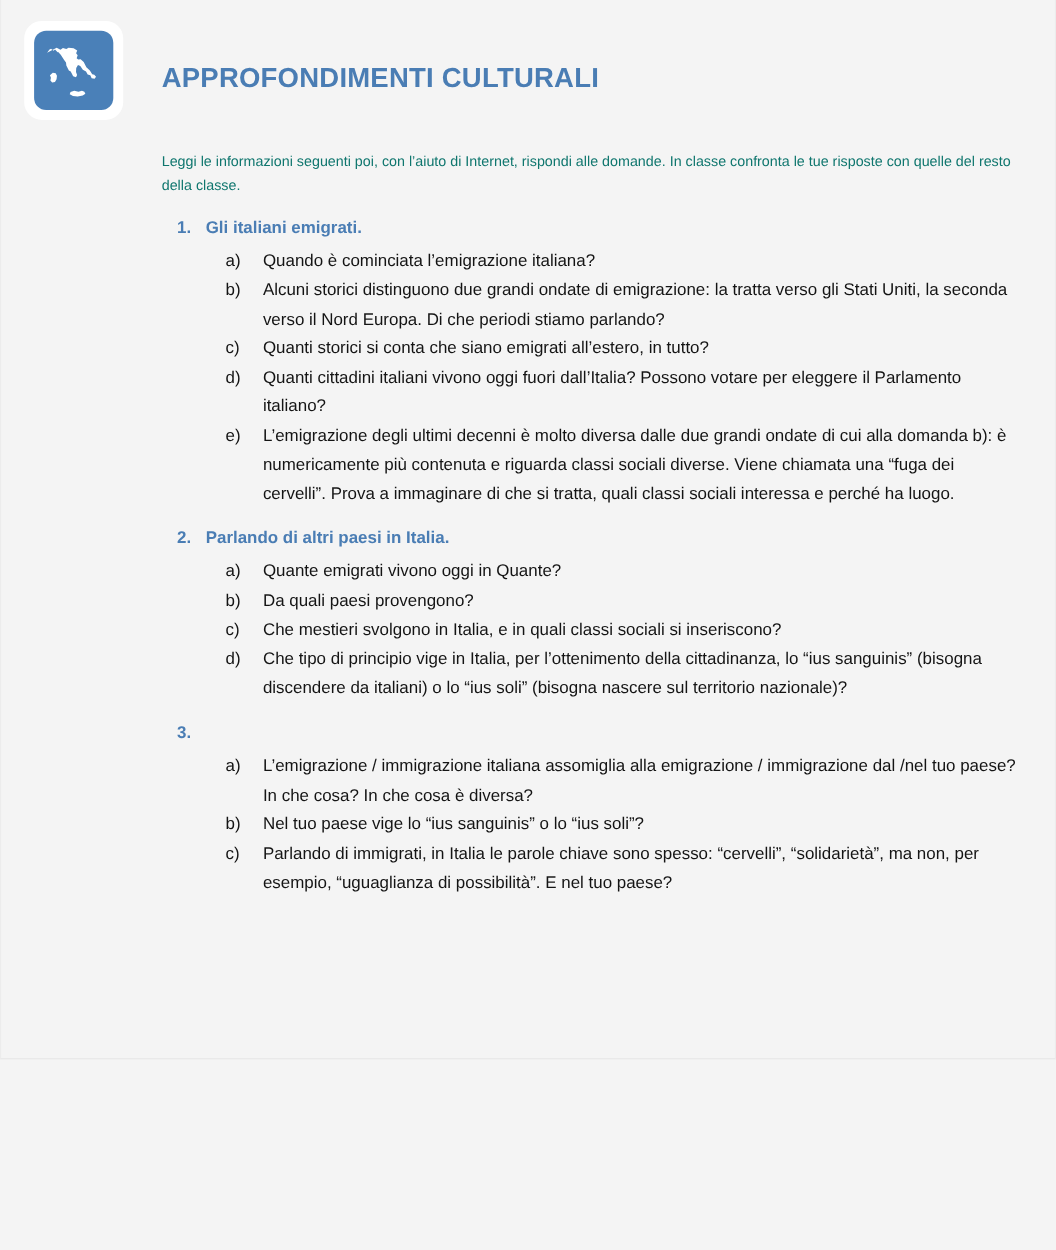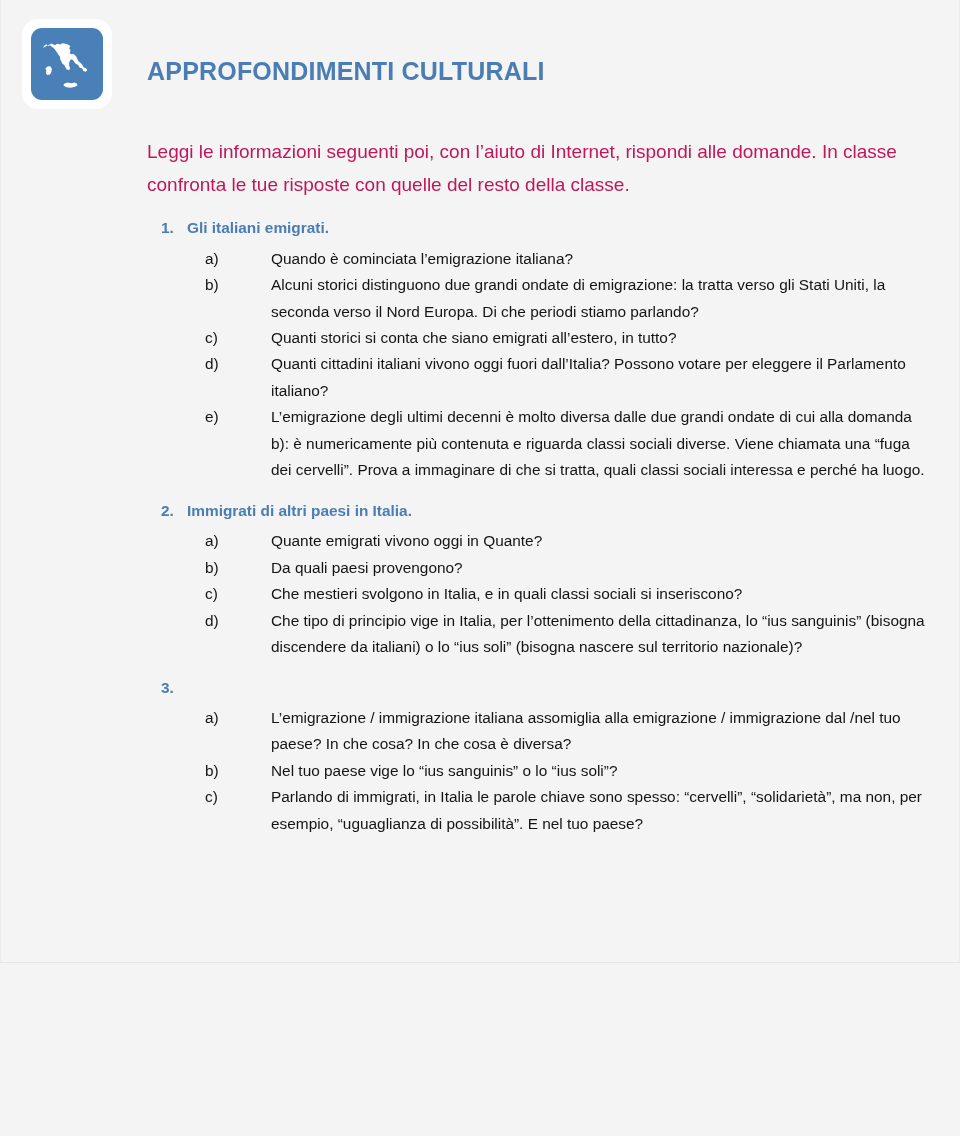--- a/index.html
+++ b/index.html
@@ -85,23 +85,23 @@
   }
   .activity-title .bold { font-weight: bold; color: #111; }
 
   
   .content {
     padding: 0 26px 0 146px;
   }
 
   .intro {
     margin: 16px 0 0 0;
-    font-size: 19px;
+    font-size: 13px;
     line-height: 1.72;
-    color: #be185d;
+    color: #0f766e;
     text-align: left;
   }
 
   .section {
     margin-top: 14px;
   }
   .section-heading {
     display: flex;
     font-size: 15.4px;
     font-weight: bold;
@@ -126,21 +126,20 @@
     color: #141414;
     margin-left: 58px;
     padding-right: 4px;
   }
   .qlist li .marker {
     flex: 0 0 34px;
     width: 34px;
   }
   .qlist li .qtext {
     flex: 1 1 auto;
-    margin-left: 32px;
   }
 </style>
 </head>
 <body>
 
 <div class="page">
 
   <div class="header">
 
     <div class="logo-plate">
@@ -186,21 +185,21 @@
         <li>
           <span class="marker">e)</span>
           <span class="qtext">L’emigrazione degli ultimi decenni è molto diversa dalle due grandi ondate di cui alla domanda b): è numericamente più contenuta e riguarda classi sociali diverse. Viene chiamata una “fuga dei cervelli”. Prova a immaginare di che si tratta, quali classi  sociali interessa e perché ha luogo.</span>
         </li>
       </ul>
     </div>
 
     <div class="section">
       <div class="section-heading">
         <span class="num">2.</span>
-        <span>Immigrati di altri paesi in Italia.</span>
+        <span>Parlando di altri paesi in Italia.</span>
       </div>
       <ul class="qlist">
         <li>
           <span class="marker">a)</span>
           <span class="qtext">Quante emigrati vivono oggi in Quante?</span>
         </li>
         <li>
           <span class="marker">b)</span>
           <span class="qtext">Da quali paesi provengono?</span>
         </li>

